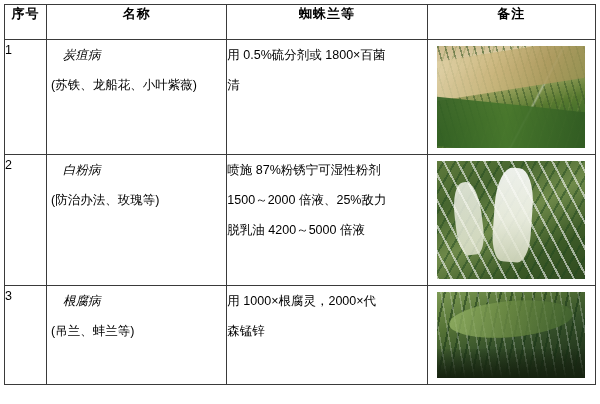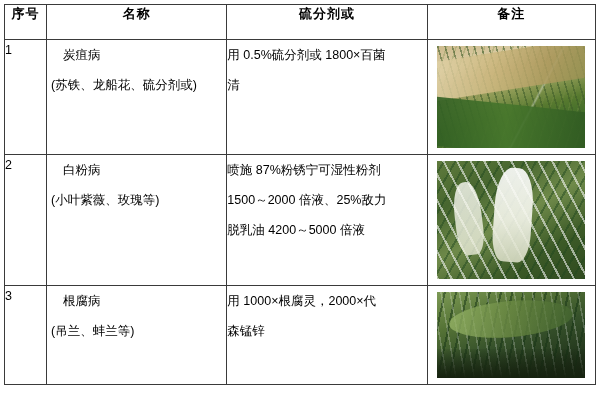--- a/index.html
+++ b/index.html
@@ -49,20 +49,21 @@
     line-height: 30px;
   }
   .cell-no {
     padding: 10px 0 0 8px;
     font-size: 12.5px;
     line-height: 20px;
   }
   .name-main {
     display: block;
     padding-left: 16px;
+    font-style: italic;
   }
   .name-sub {
     display: block;
     padding-left: 4px;
   }
   .cure-line {
     display: block;
   }
   .photo-cell {
     padding: 0;
@@ -178,44 +179,44 @@
     <colgroup>
       <col class="col-no">
       <col class="col-name">
       <col class="col-cure">
       <col class="col-remark">
     </colgroup>
     <thead>
       <tr>
         <th>序号</th>
         <th>名称</th>
-        <th>硫分剂或</th>
+        <th>蜘蛛兰等</th>
         <th>备注</th>
       </tr>
     </thead>
     <tbody>
       <tr>
         <td class="cell-no">1</td>
         <td class="cell-pad">
           <span class="name-main">炭疽病</span>
-          <span class="name-sub">(苏铁、龙船花、硫分剂或)</span>
+          <span class="name-sub">(苏铁、龙船花、小叶紫薇)</span>
         </td>
         <td class="cell-pad">
           <span class="cure-line">用 0.5%硫分剂或 1800×百菌</span>
           <span class="cure-line">清</span>
         </td>
         <td class="photo-cell">
           <div class="photo photo-1"></div>
         </td>
       </tr>
       <tr>
         <td class="cell-no">2</td>
         <td class="cell-pad">
           <span class="name-main">白粉病</span>
-          <span class="name-sub">(小叶紫薇、玫瑰等)</span>
+          <span class="name-sub">(防治办法、玫瑰等)</span>
         </td>
         <td class="cell-pad">
           <span class="cure-line">喷施 87%粉锈宁可湿性粉剂</span>
           <span class="cure-line">1500～2000 倍液、25%敌力</span>
           <span class="cure-line">脱乳油 4200～5000 倍液</span>
         </td>
         <td class="photo-cell">
           <div class="photo photo-2"></div>
         </td>
       </tr>

